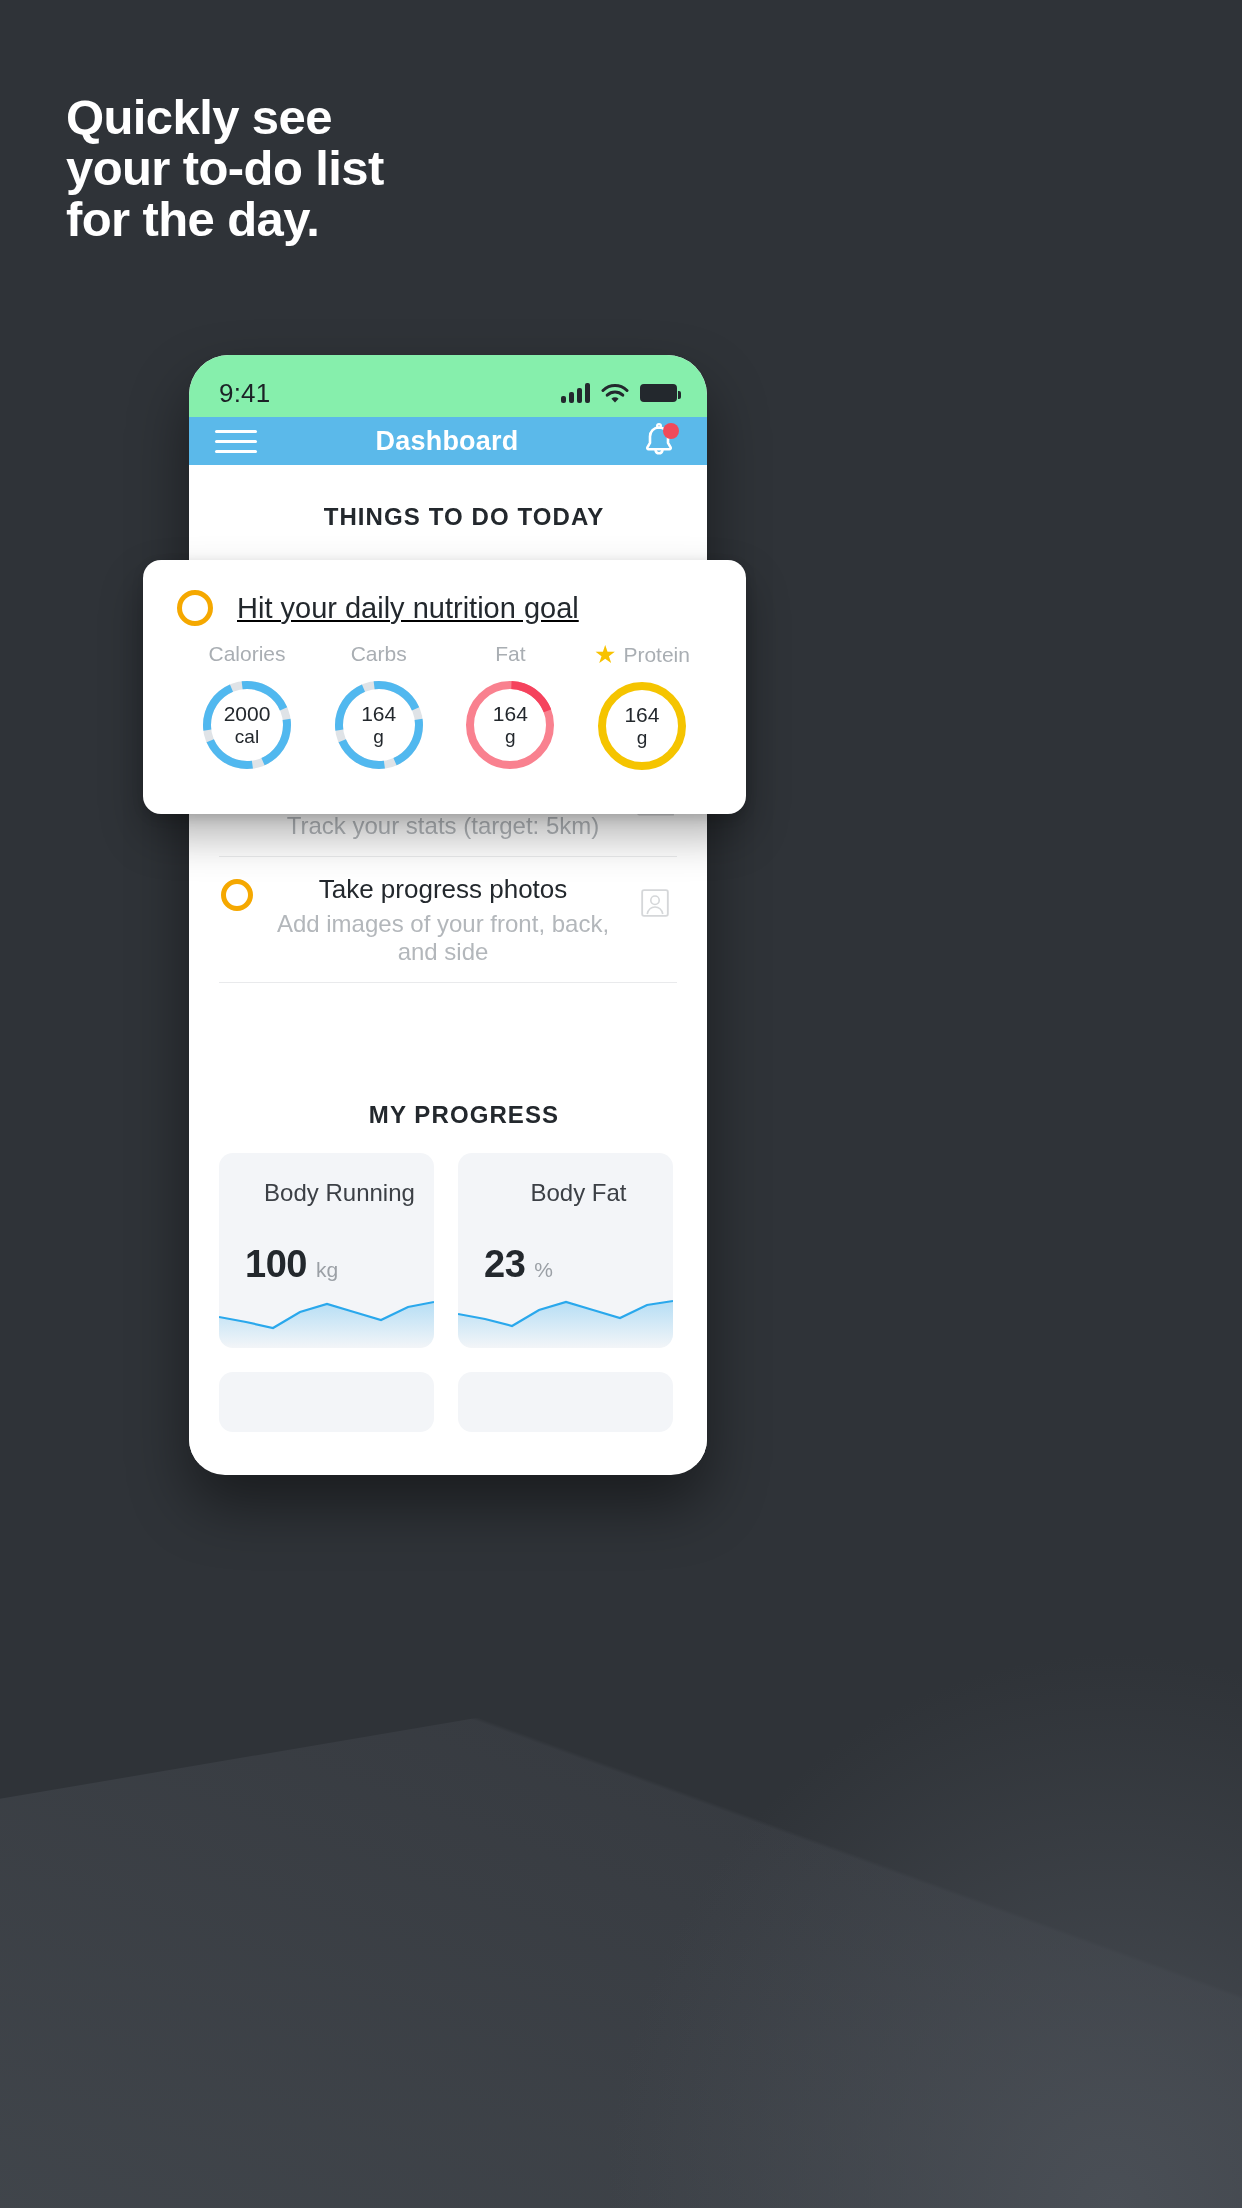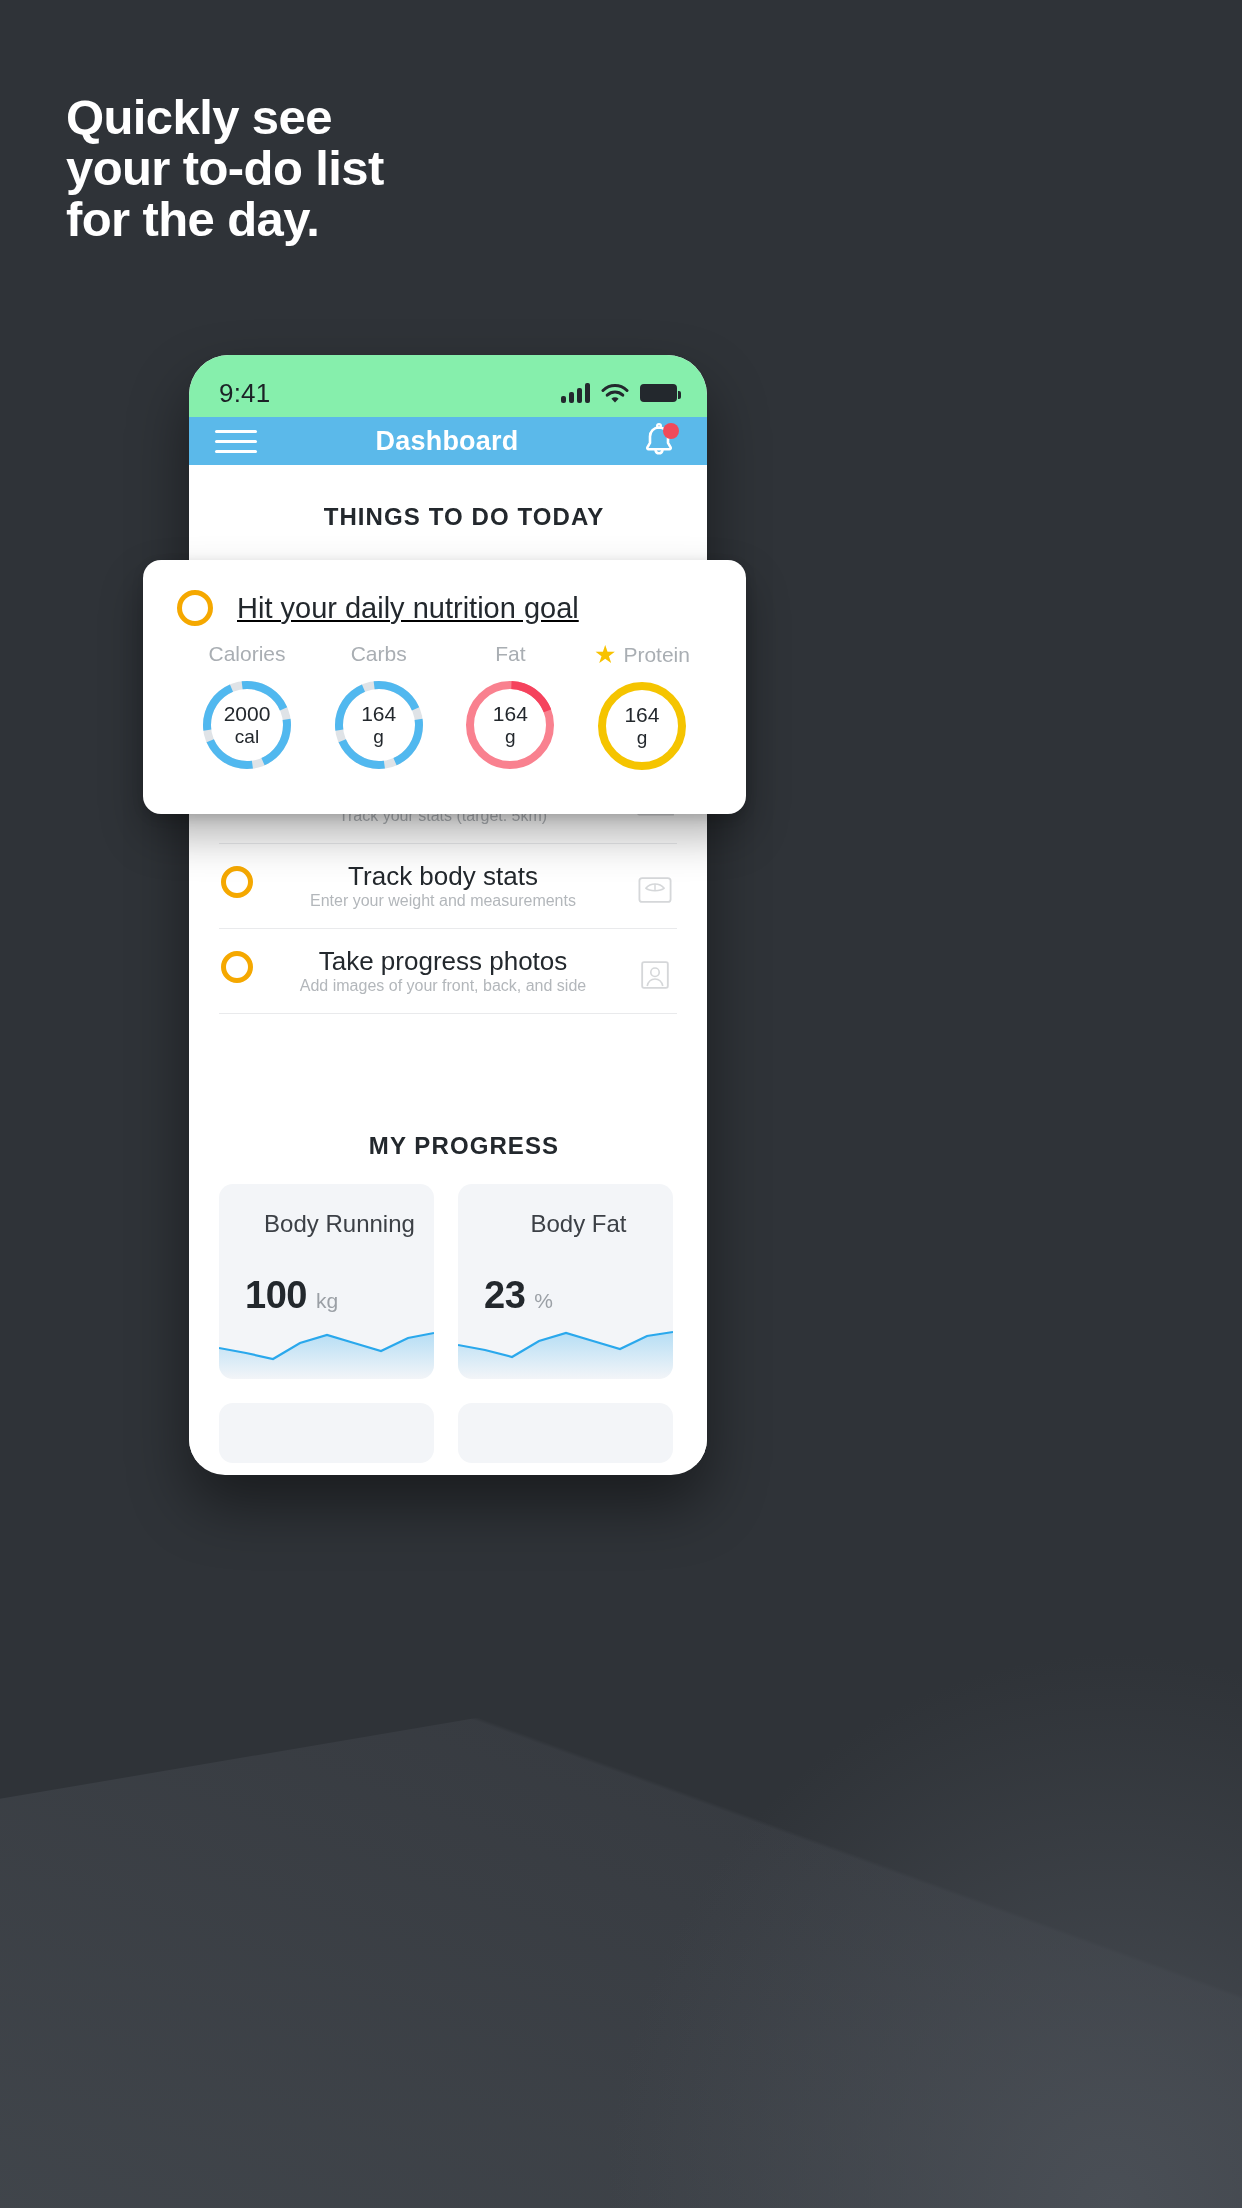--- a/index.html
+++ b/index.html
@@ -82,21 +82,21 @@
   .task {
     display: flex; align-items: flex-start; gap: 22px;
     padding: 16px 0 16px 2px;
     border-bottom: 1px solid #e9eaec;
     position: relative;
   }
   .ring-chk { width: 32px; height: 32px; border-radius: 50%; border: 5px solid #f5a800; flex: 0 0 auto; margin-top: 6px;}
   .ring-chk.green { border-color:#3ac162; }
   .task-txt { flex: 1 1 auto; }
   .task-title { font-size: 26px; color:#23282d; line-height: 32px; }
-  .task-sub { font-size: 16px; color:#b3b7bb; }
+  .task-sub { font-size: 24px; color:#b3b7bb; margin-top: 5px; }
   .task-icon { width:44px; height:44px; flex:0 0 auto; margin-top: 8px; opacity:.55; }
 
   
   .progress-head {
     font-size: 24px; font-weight: 700; letter-spacing: 1.1px; color:#23282d;
     padding: 0 0 0 32px; margin-top: 118px;
   }
   .prog-grid { display:flex; gap: 24px; padding: 24px 30px 0 30px; flex-wrap: wrap; }
   .prog-card {
     width: 215px; height: 195px; background:#f3f5f8; border-radius: 14px;
@@ -193,32 +193,20 @@
           <div class="task-txt">
             <div class="task-title">Running</div>
             <div class="task-sub">Track your stats (target: 5km)</div>
           </div>
           <svg class="task-icon" viewBox="0 0 48 48">
             <path d="M6 30c2-1 5-4 8-8 2-3 4-5 7-4 2 .6 2.6 2.4 4.6 3.6 2.4 1.4 5.2 1.6 8.4 2.8 3.4 1.3 6.4 3.2 8.4 5.6 1.2 1.5 1.4 3.2 1.4 4.6H7c-1 0-1.6-.7-1.6-1.7z" fill="none" stroke="#b3b7bb" stroke-width="1.9" stroke-linejoin="round"></path>
             <path d="M14 22.5l4 3.5M19 18l4.5 4M24.5 16.5l4 4.5" fill="none" stroke="#b3b7bb" stroke-width="1.6" stroke-linecap="round"></path>
           </svg>
         </div>
 
-        <div class="task">
-          <div class="ring-chk"></div>
-          <div class="task-txt">
-            <div class="task-title">Track body stats</div>
-            <div class="task-sub">Enter your weight and measurements</div>
-          </div>
-          <svg class="task-icon" viewBox="0 0 48 48">
-            <rect x="7" y="11" width="34" height="26" rx="3" fill="none" stroke="#b3b7bb" stroke-width="2"></rect>
-            <path d="M14 22c2.6-3 6-4.5 10-4.5S31.4 19 34 22c-2 1.8-5.4 2.8-10 2.8S16 23.8 14 22z" fill="none" stroke="#b3b7bb" stroke-width="1.8" stroke-linejoin="round"></path>
-            <path d="M24 17.5v7" fill="none" stroke="#b3b7bb" stroke-width="1.6"></path>
-          </svg>
-        </div>
 
         <div class="task">
           <div class="ring-chk"></div>
           <div class="task-txt">
             <div class="task-title">Take progress photos</div>
             <div class="task-sub">Add images of your front, back, and side</div>
           </div>
           <svg class="task-icon" viewBox="0 0 48 48">
             <rect x="10" y="10" width="28" height="28" rx="2" fill="none" stroke="#b3b7bb" stroke-width="2"></rect>
             <circle cx="24" cy="21" r="4.6" fill="none" stroke="#b3b7bb" stroke-width="1.8"></circle>

